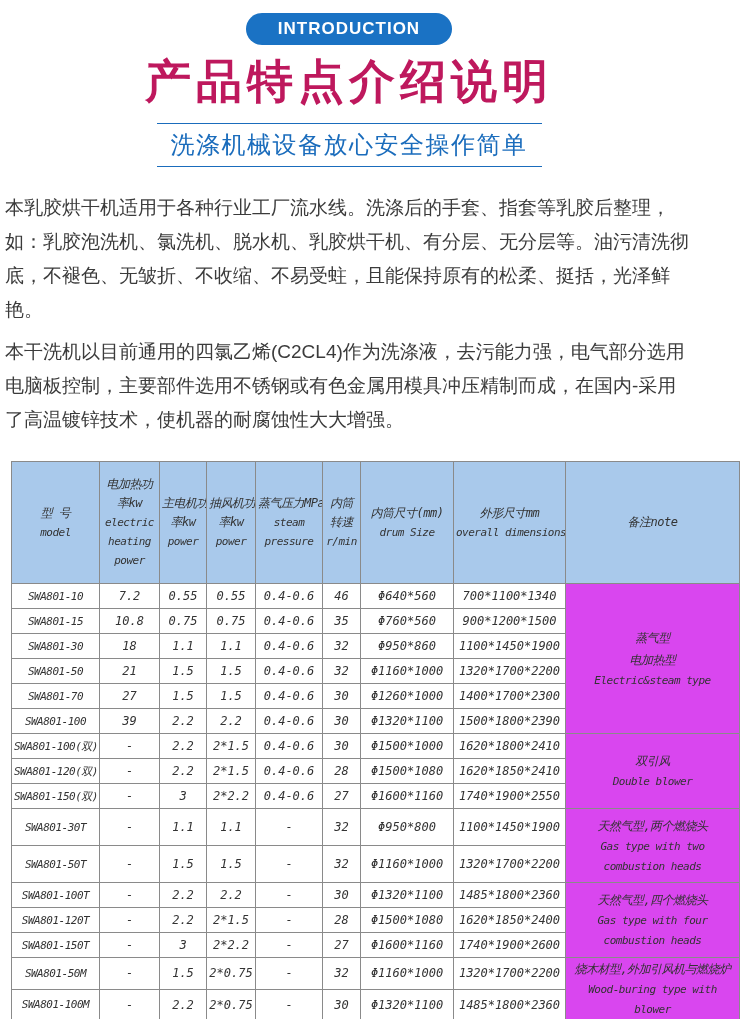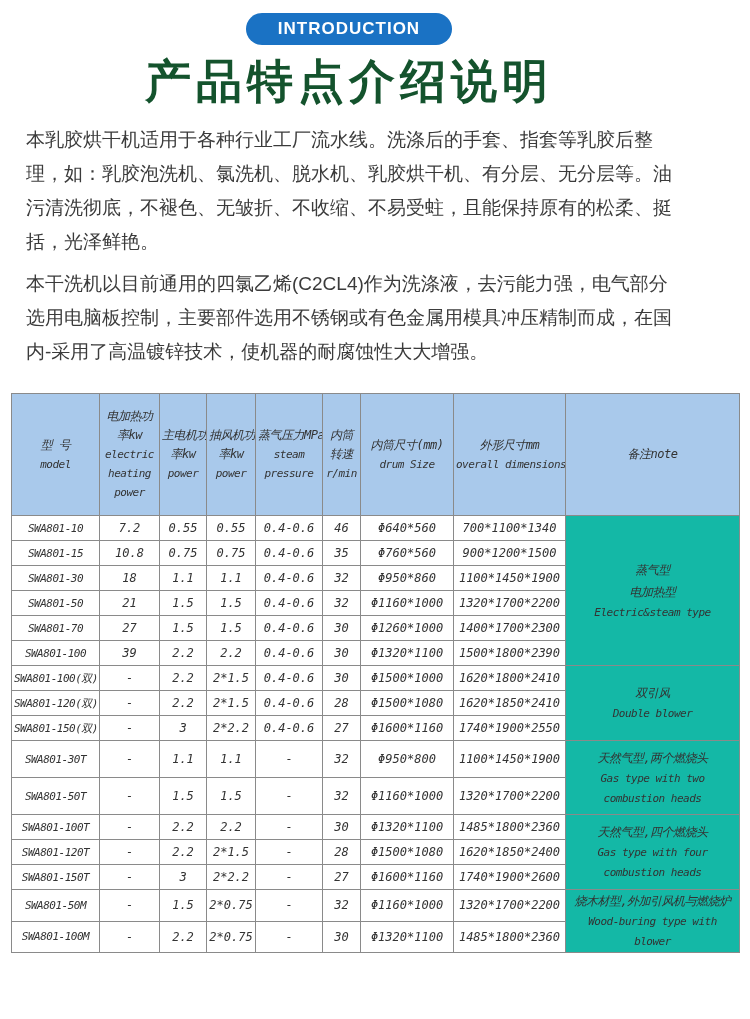--- a/index.html
+++ b/index.html
@@ -7,31 +7,31 @@
   .page { width:698px; height:1019px; box-sizing:border-box; padding-top:13px; position:relative; }
 
   .badge-row { text-align:center; }
   .badge {
     display:inline-block; background:#1a72c4; color:#ffffff;
     font-weight:bold; font-size:17px; letter-spacing:1px;
     padding:6px 32px; border-radius:18px;
   }
 
   .title {
-    text-align:center; color:#14532d; font-size:46px; font-weight:bold;
+    text-align:center; color:#be185d; font-size:46px; font-weight:bold;
     letter-spacing:5px; margin:6px 0 10px 0; font-family:Liberation Sans, sans-serif;
   }
 
   .subtitle-row { text-align:center; margin-bottom:24px; }
   .subtitle {
     display:inline-block; color:#1a6cbc; font-size:24px; letter-spacing:1.5px;
     padding:5px 14px; border-top:1px solid #1a6cbc; border-bottom:1px solid #1a6cbc;
   }
 
-  .paragraphs { padding:0 26px; color:#3b3b3b; font-size:19px; line-height:34px; }
+  .paragraphs { padding:0 5px; color:#3b3b3b; font-size:19px; line-height:34px; }
   .paragraphs p { margin:0 0 8px 0; }
 
   table.spec-table {
     margin-left:11px; border-collapse:collapse; table-layout:fixed; width:728px;
     font-family:"DejaVu Sans Mono", monospace; color:#333333; margin-top:24px;
   }
   .spec-table th, .spec-table td {
     border:1px solid #8a8a8a; text-align:center; vertical-align:middle;
     padding:0 2px; overflow:hidden;
   }
@@ -40,35 +40,38 @@
   .spec-table tbody tr { height:25px;font-style:italic; }
   .spec-table tbody tr:nth-child(10),
   .spec-table tbody tr:nth-child(11) { height:37px; }
 
   .ln { line-height:19px; }
   .ln.zh { font-size:12px; letter-spacing:-0.5px; white-space:nowrap; }
   .ln.en { font-size:11px; letter-spacing:-0.5px; white-space:nowrap; }
 
   .spec-table td { font-size:12px; }
   td.cell-model { font-size:11px; letter-spacing:-0.5px; white-space:nowrap; }
-  td.cell-note { background:#14b8a6;margin-top:25px; }
+  td.cell-note { background:#d946ef;margin-top:25px; }
   td.cell-note .ln { line-height:22px; }
   td.cell-note .ln.en { white-space:normal; line-height:20px; }
 </style>
 </head>
 <body>
 
 <div class="page">
 
   <div class="badge-row">
     <span class="badge">INTRODUCTION</span>
   </div>
 
   <h1 class="title">产品特点介绍说明</h1>
 
+  <div class="subtitle-row">
+    <span class="subtitle">洗涤机械设备放心安全操作简单</span>
+  </div>
 
   <div class="paragraphs">
     <p>本乳胶烘干机适用于各种行业工厂流水线。洗涤后的手套、指套等乳胶后整理，如：乳胶泡洗机、氯洗机、脱水机、乳胶烘干机、有分层、无分层等。油污清洗彻底，不褪色、无皱折、不收缩、不易受蛀，且能保持原有的松柔、挺括，光泽鲜艳。</p>
     <p>本干洗机以目前通用的四氯乙烯(C2CL4)作为洗涤液，去污能力强，电气部分选用电脑板控制，主要部件选用不锈钢或有色金属用模具冲压精制而成，在国内-采用了高温镀锌技术，使机器的耐腐蚀性大大增强。</p>
   </div>
 
   <table class="spec-table">
     <colgroup id="spec-colgroup">
         <col style="width: 88px;">
         <col style="width: 60px;">

